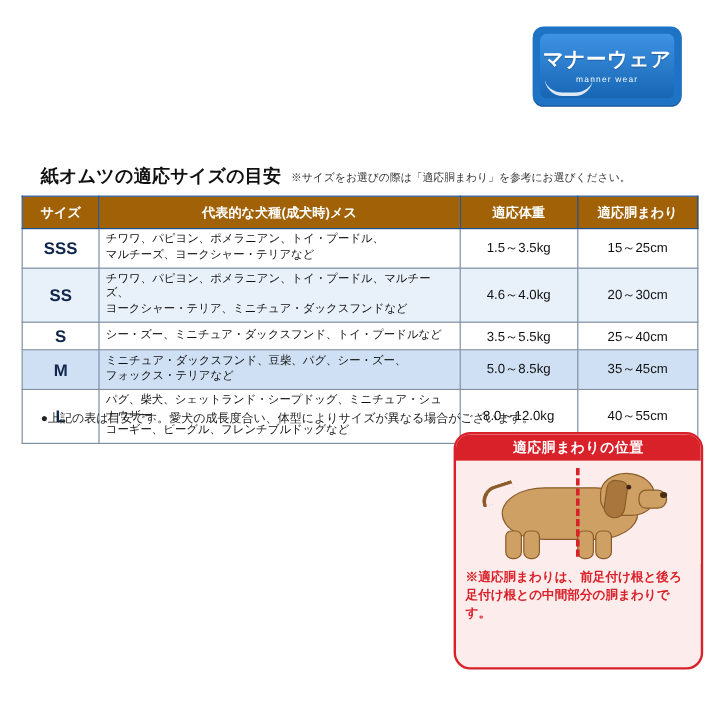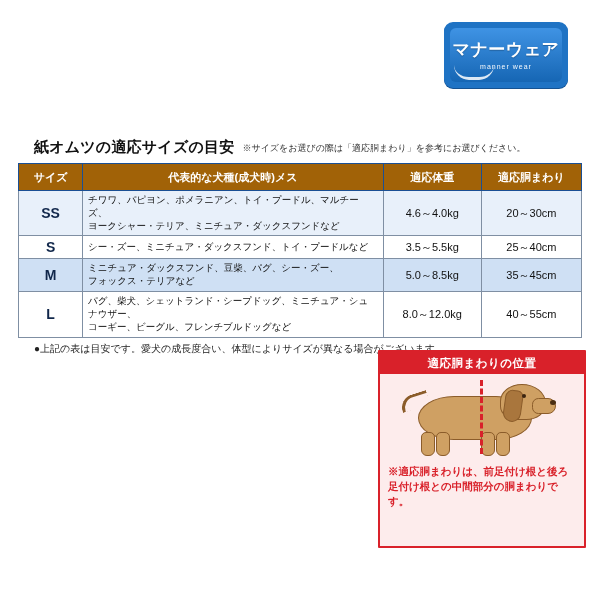--- a/index.html
+++ b/index.html
@@ -154,26 +154,26 @@
     left: 34px;
     top: 342px;
     font-size: 10px;
     color: #222222;
   }
 
   
   .panel {
     position: absolute;
     left: 378px;
-    top: 350px;
+    top: 360px;
     width: 204px;
     height: 194px;
     background: #fdecec;
     border: 2px solid #d9212a;
-    border-radius: 1px;
+    border-radius: 14px;
     overflow: hidden;
   }
   .panel-header {
     height: 22px;
     background: #d9212a;
     color: #ffffff;
     font-size: 11.5px;
     font-weight: bold;
     display: flex;
     align-items: center;
@@ -322,20 +322,26 @@
     </colgroup>
     <thead>
       <tr>
         <th>サイズ</th>
         <th>代表的な犬種(成犬時)メス</th>
         <th>適応体重</th>
         <th>適応胴まわり</th>
       </tr>
     </thead>
     <tbody id="table-body">
+        <tr class="row-odd">
+          <td class="cell-size">SSS</td>
+          <td class="cell-breed">チワワ、パピヨン、ポメラニアン、トイ・プードル、<br>マルチーズ、ヨークシャー・テリアなど</td>
+          <td class="cell-weight">1.5～3.5kg</td>
+          <td class="cell-waist">15～25cm</td>
+        </tr>
         <tr class="row-even">
           <td class="cell-size">SS</td>
           <td class="cell-breed">チワワ、パピヨン、ポメラニアン、トイ・プードル、マルチーズ、<br>ヨークシャー・テリア、ミニチュア・ダックスフンドなど</td>
           <td class="cell-weight">4.6～4.0kg</td>
           <td class="cell-waist">20～30cm</td>
         </tr>
         <tr class="row-odd">
           <td class="cell-size">S</td>
           <td class="cell-breed">シー・ズー、ミニチュア・ダックスフンド、トイ・プードルなど</td>
           <td class="cell-weight">3.5～5.5kg</td>

